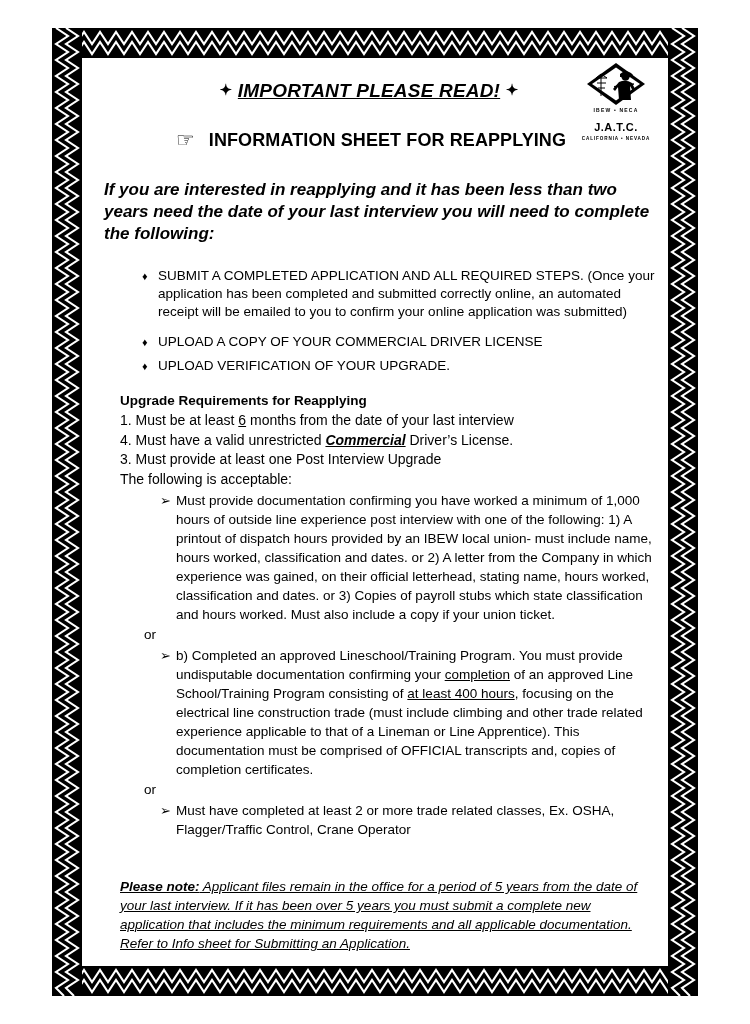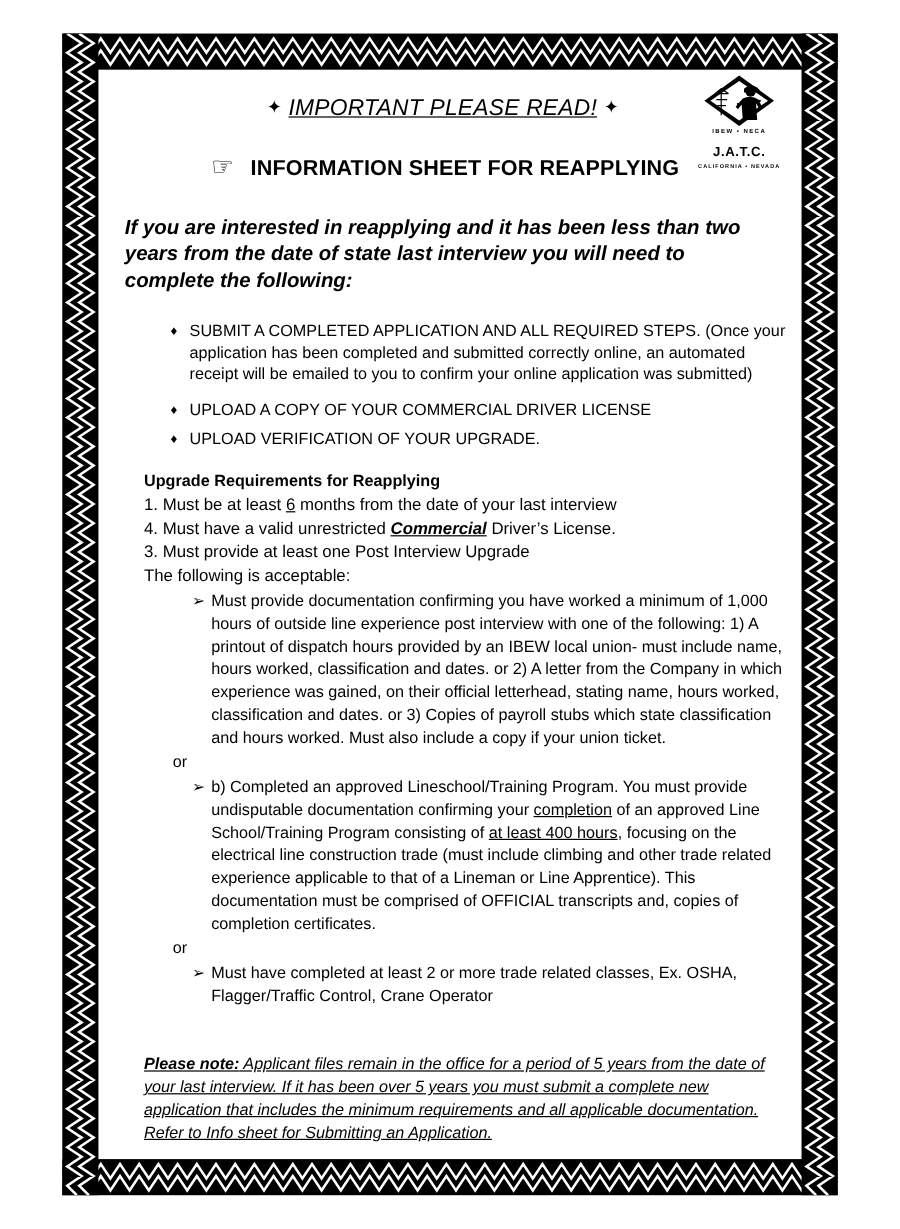--- a/index.html
+++ b/index.html
@@ -82,21 +82,21 @@
 
   
   #title-row {
     text-align: center;
     margin: 14px 0 0 0;
     padding-right: 30px;
   }
   #title-main {
     display: inline-block;
     font-size: 19px;
-    font-weight: normal;
+    font-weight: bold;
     font-style: italic;
     letter-spacing: 0.2px;
   }
   #title-main .star { font-style: normal; font-size: 15px; vertical-align: 2px; }
   #title-main .ttext { text-decoration: underline; }
 
   #subtitle-row {
     margin: 28px 0 0 0;
     padding-left: 72px;
     display: flex;
@@ -280,21 +280,21 @@
       <span class="ttext">IMPORTANT PLEASE READ!</span>
       <span class="star">✦</span>
     </span>
   </div>
 
   <div id="subtitle-row">
     <span id="hand-icon">☞</span>
     <span id="subtitle-text">INFORMATION SHEET FOR REAPPLYING</span>
   </div>
 
-  <p id="intro">If you are interested in reapplying and it has been less than two years from the date of state last interview you will need to complete the following:</p>
+  <p id="intro">If you are interested in reapplying and it has been less than two years need the date of your last interview you will need to complete the following:</p>
 
   <ul class="diamond-list">
     <li>
       <span class="dia">♦</span>
       <span>SUBMIT A COMPLETED APPLICATION AND ALL REQUIRED STEPS. (Once your application has been completed and submitted correctly online, an automated receipt will be emailed to you to confirm your online application was submitted)</span>
     </li>
     <li class="tight">
       <span class="dia">♦</span>
       <span>UPLOAD A COPY OF YOUR COMMERCIAL DRIVER LICENSE</span>
     </li>

